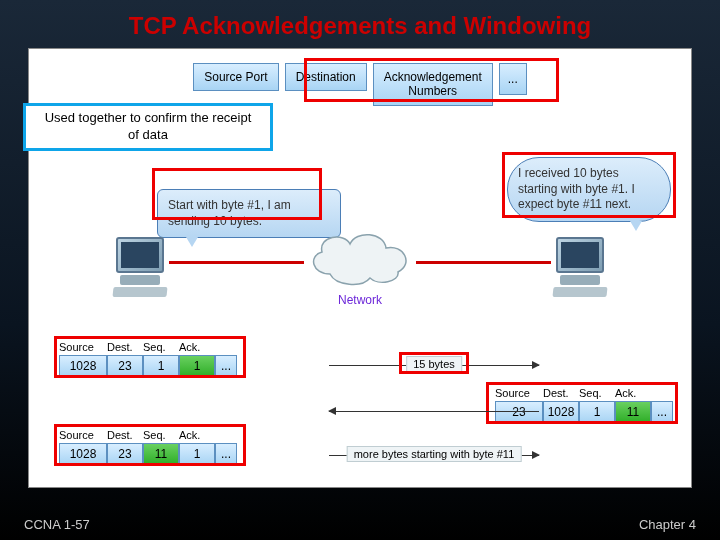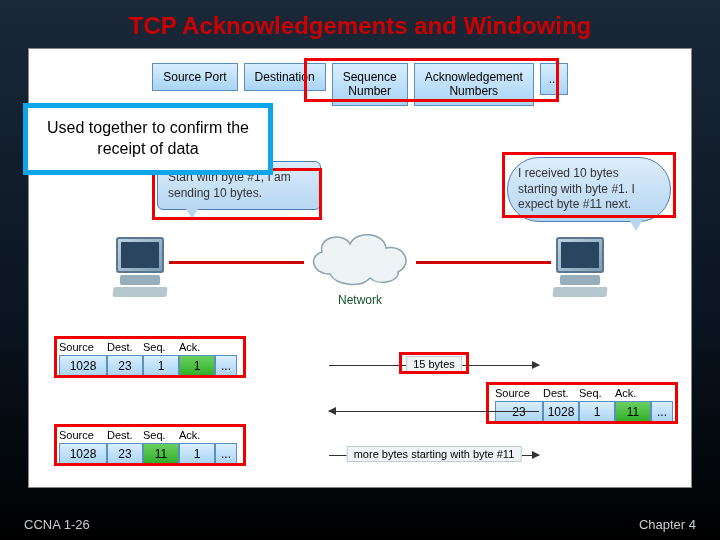--- a/index.html
+++ b/index.html
@@ -3,33 +3,33 @@
 <meta charset="utf-8">
 <style>
 * { margin:0; padding:0; box-sizing:border-box; }
 body { width:720px; height:540px; font-family:Arial,sans-serif; background:linear-gradient(180deg,#1a2838 0%,#0a1420 60%,#000 100%); position:relative; overflow:hidden; }
 .title { color:#c00; font-weight:bold; font-size:24px; text-align:center; padding:12px 0 8px; }
 .diagram-panel { background:#fff; margin:0 28px; height:440px; position:relative; border:1px solid #888; }
 .header-row { display:flex; gap:6px; justify-content:center; padding:14px 10px 8px; align-items:flex-start; }
 .hcell { background:linear-gradient(180deg,#d8eeff,#a8d4f4); border:1px solid #5b8fc0; padding:6px 10px; font-size:12px; text-align:center; line-height:1.2; }
 .hcell.small { padding:8px 8px; }
 .red-box { border:3px solid #e00; position:absolute; pointer-events:none; }
-.callout { position:absolute; background:#fff; border:5px solid #0ea5e9; color:#000; font-size:16px; padding:10px 16px; text-align:center; line-height:1.3; z-index:5; }
+.callout { position:absolute; background:#fff; border:3px solid #0ea5e9; color:#000; font-size:13px; padding:4px 16px; text-align:center; line-height:1.3; z-index:5; }
 .speech { position:absolute; background:linear-gradient(180deg,#dcedfb,#b6d6f2); border:1px solid #4b7eb6; border-radius:6px; padding:8px 10px; font-size:12px; color:#333; line-height:1.3; }
 .speech::after { content:''; position:absolute; width:0; height:0; }
 .speech.left::after { bottom:-10px; left:28px; border-left:6px solid transparent; border-right:6px solid transparent; border-top:10px solid #b6d6f2; }
 .speech.right::after { bottom:-10px; right:28px; border-left:6px solid transparent; border-right:6px solid transparent; border-top:10px solid #b6d6f2; }
 .computer { position:absolute; width:62px; height:58px; }
 .computer .mon { width:48px; height:36px; background:linear-gradient(135deg,#bcd3e2,#7e9db2); border:2px solid #5a7690; border-radius:3px; margin:0 auto; }
 .computer .mon::after { content:''; display:block; width:38px; height:26px; background:#2a4560; margin:3px auto; }
 .computer .base { width:40px; height:10px; background:#97adb9; margin:2px auto 0; border-radius:2px; }
 .computer .kb { width:54px; height:10px; background:#b6c6ce; margin:2px auto 0; transform:skewX(-6deg); border-radius:2px; }
 .cloud { position:absolute; left:50%; top:50%; transform:translate(-50%,-50%); }
 .cloud svg { display:block; }
-.cloud-label { position:absolute; left:50%; transform:translateX(-50%); font-size:12px; color:#14532d; }
+.cloud-label { position:absolute; left:50%; transform:translateX(-50%); font-size:12px; color:#6d28d9; }
 .connector { position:absolute; height:3px; background:#c00; }
 .arrow-line { position:absolute; left:300px; width:210px; height:1px; background:#333; }
 .arrow-line::before, .arrow-line::after { content:''; position:absolute; width:0; height:0; top:-4px; }
 .arrow-line.right::after { right:-1px; border-left:8px solid #333; border-top:4px solid transparent; border-bottom:4px solid transparent; }
 .arrow-line.left::before { left:-1px; border-right:8px solid #333; border-top:4px solid transparent; border-bottom:4px solid transparent; }
 .arrow-label { position:absolute; font-size:11px; background:#eff4f6; border:1px solid #c0cdd2; padding:1px 6px; left:50%; transform:translateX(-50%); top:-9px; white-space:nowrap; }
 .segtbl { position:absolute; }
 .segtbl .lbls { display:flex; gap:0; font-size:11px; }
 .segtbl .lbls span { display:block; text-align:left; }
 .segtbl .cells { display:flex; margin-top:2px; }
@@ -41,32 +41,30 @@
 </head>
 <body>
 
 <div class="title">TCP Acknowledgements and Windowing</div>
 
 <div class="diagram-panel">
 
   <div class="header-row">
     <div class="hcell">Source Port</div>
     <div class="hcell">Destination</div>
-    <div class="hcell" style="white-space:pre-line">Sequence
-Number</div>
     <div class="hcell" style="white-space:pre-line">Acknowledgement
 Numbers</div>
     <div class="hcell small">...</div>
   </div>
 
   <div class="red-box" style="left:275px; top:9px; width:255px; height:44px;"></div>
 
   <div class="callout" style="left:-6px; top:54px; width:250px;">Used together to confirm the receipt of data</div>
 
-  <div class="speech left" style="left:128px; top:112px; width:164px;">Start with byte #1, I am sending 10 bytes.</div>
+  <div class="speech left" style="left:128px; top:140px; width:184px;">Start with byte #1, I am sending 10 bytes.</div>
   <div class="red-box" style="left:123px; top:119px; width:170px; height:52px;"></div>
 
   <div class="speech right" style="right:20px; top:108px; width:164px;border-radius:32px;">I received 10 bytes starting with byte #1. I expect byte #11 next.</div>
   <div class="red-box" style="right:15px; top:103px; width:174px; height:66px;"></div>
 
   <div class="computer" style="left:80px; top:188px;">
     <div class="mon"></div>
       <div class="base"></div>
       <div class="kb"></div>
   </div>
@@ -144,15 +142,15 @@
   </div>
   <div class="red-box" style="left:25px; top:375px; width:192px; height:42px;"></div>
 
   <div class="arrow-line right" style="top:406px;">
     <span class="arrow-label">more bytes starting with byte #11</span>
   </div>
 
 </div>
 
 <div class="footer">
-  <span>CCNA 1-26</span>
+  <span>CCNA 1-57</span>
   <span>Chapter 4</span>
 </div>
 
 </body></html>

